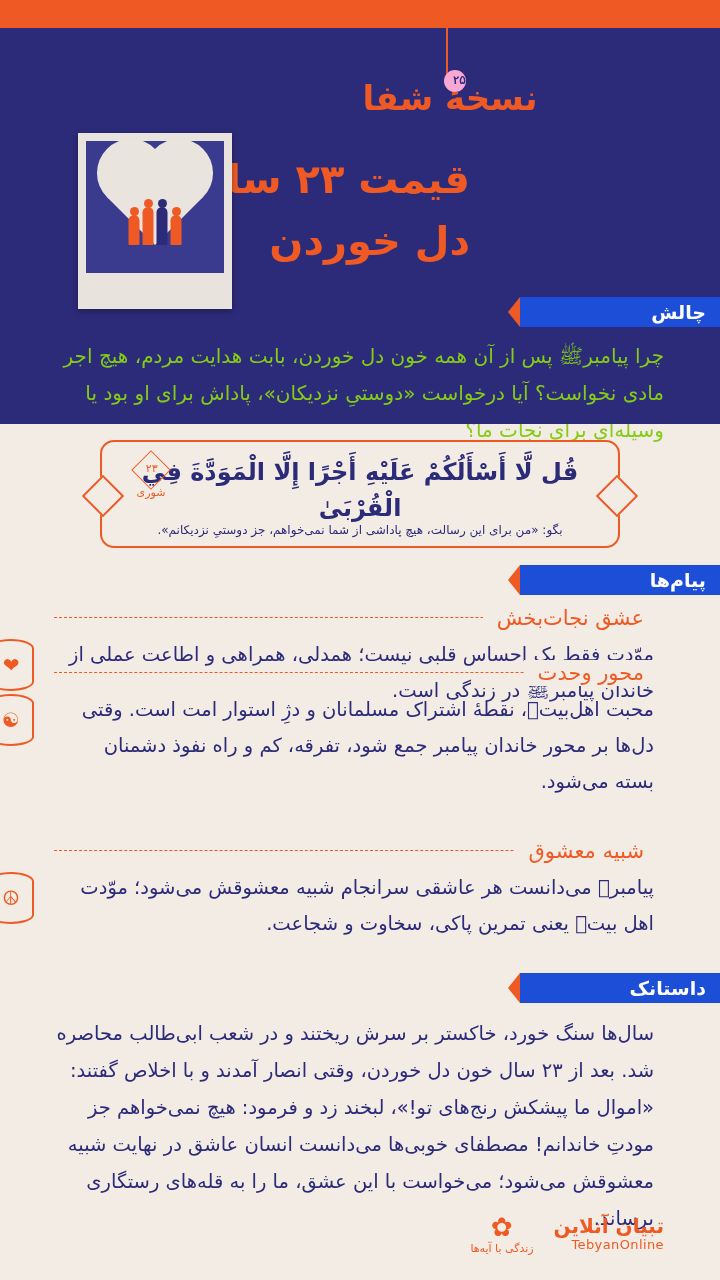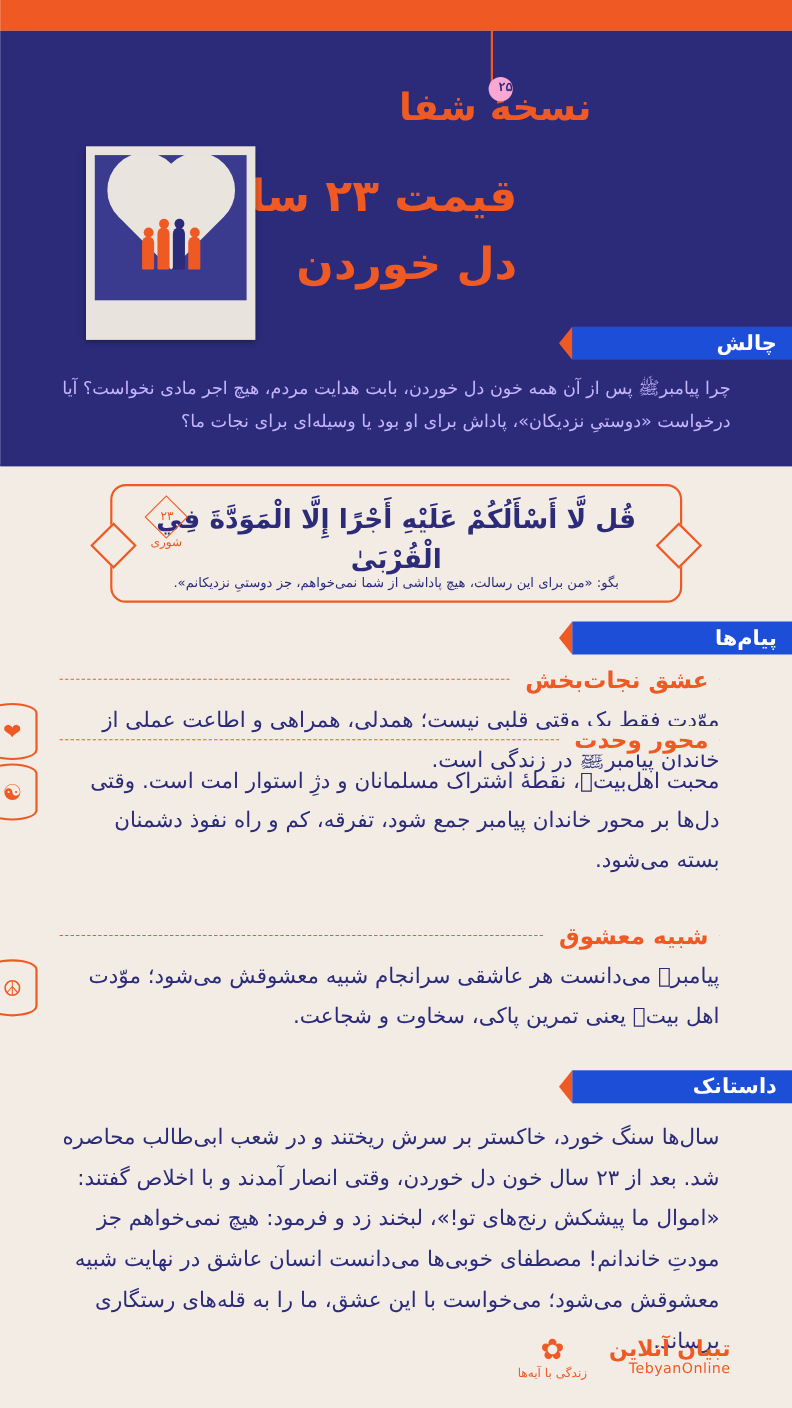--- a/index.html
+++ b/index.html
@@ -187,22 +187,22 @@
   .challenge-bar { top: 269px; right: 0; width: 200px; }
   .messages-bar  { top: 565px; right: 0; width: 200px; }
   .story-bar     { top: 973px; right: 0; width: 200px; }
 
   
   .challenge-text {
     position: absolute;
     top: 310px;
     right: 56px;
     width: 608px;
-    color: #c4b5fd;
-    font-size: 16px;
+    color: #84cc16;
+    font-size: 20px;
     line-height: 1.85;
     text-align: right;
     direction: rtl;
   }
 
   
   .ayah-card {
     position: absolute;
     top: 440px;
     left: 50%;
@@ -284,21 +284,21 @@
     height: 1px;
     border-top: 1px dashed #ef5a24;
   }
   .msg .title {
     position: relative;
     display: inline-block;
     background: #f2ece4;
     padding: 0 10px 0 14px;
     color: #ef5a24;
     font-size: 21px;
-    font-weight: bold;
+    font-weight: normal;
     line-height: 26px;
   }
   .msg .body {
     margin-top: 6px;
     color: #2c2b7a;
     font-size: 19.5px;
     line-height: 1.85;
     padding-left: 10px;
   }
   .msg-icon {
@@ -412,21 +412,21 @@
       <span>شوری</span>
     </div>
     <div class="ayah-trans">بگو: «من برای این رسالت، هیچ پاداشی از شما نمی‌خواهم، جز دوستیِ نزدیکانم».</div>
   </div>
 
   <div class="sec-bar messages-bar">پیام‌ها</div>
 
   <div class="msg msg1">
     <div class="rule"></div>
     <div class="title">عشق نجات‌بخش</div>
-    <div class="body">موّدت فقط یک وقتی قلبی نیست؛ همدلی، همراهی و اطاعت عملی از خاندان پیامبرﷺ در زندگی است.</div>
+    <div class="body">موّدت فقط یک احساس قلبی نیست؛ همدلی، همراهی و اطاعت عملی از خاندان پیامبرﷺ در زندگی است.</div>
     <div class="msg-icon">❤</div>
   </div>
 
   <div class="msg msg2">
     <div class="rule"></div>
     <div class="title">محور وحدت</div>
     <div class="body">محبت اهل‌بیتؑ، نقطهٔ اشتراک مسلمانان و دژِ استوار امت است. وقتی دل‌ها بر محور خاندان پیامبر جمع شود، تفرقه، کم و راه نفوذ دشمنان بسته می‌شود.</div>
     <div class="msg-icon">☯</div>
   </div>
 

